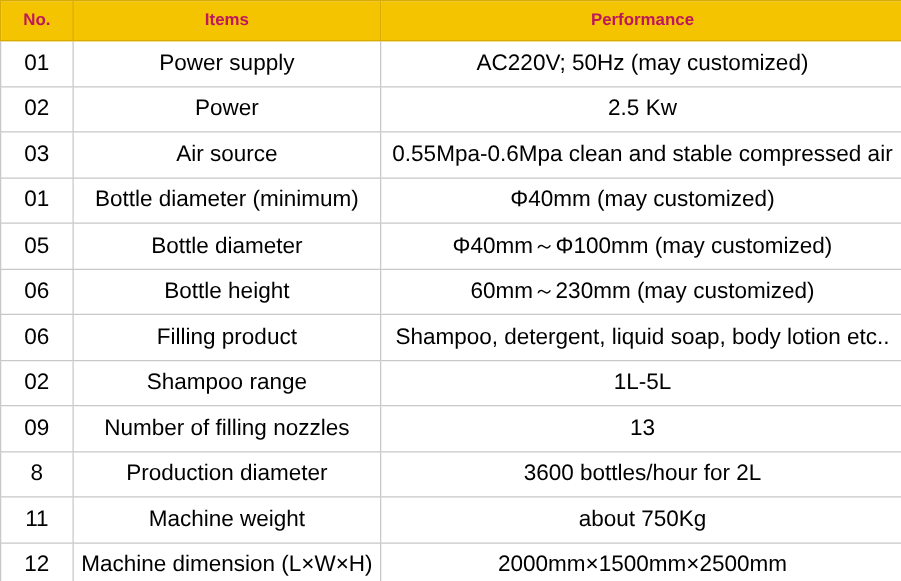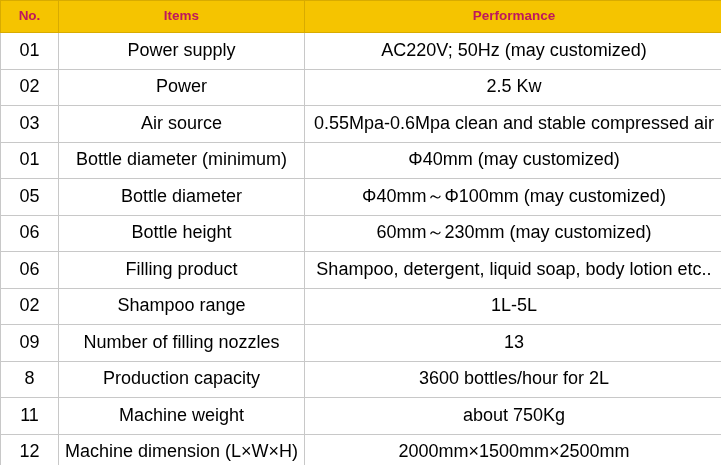--- a/index.html
+++ b/index.html
@@ -95,21 +95,21 @@
       <td class="cell-items">Shampoo range</td>
       <td class="cell-perf">1L-5L</td>
     </tr>
     <tr>
       <td class="cell-no">09</td>
       <td class="cell-items">Number of filling nozzles</td>
       <td class="cell-perf">13</td>
     </tr>
     <tr>
       <td class="cell-no">8</td>
-      <td class="cell-items">Production capacity</td>
+      <td class="cell-items">Production diameter</td>
       <td class="cell-perf">3600 bottles/hour for 2L</td>
     </tr>
     <tr>
       <td class="cell-no">11</td>
       <td class="cell-items">Machine weight</td>
       <td class="cell-perf">about 750Kg</td>
     </tr>
     <tr>
       <td class="cell-no">12</td>
       <td class="cell-items">Machine dimension (L×W×H)</td>

